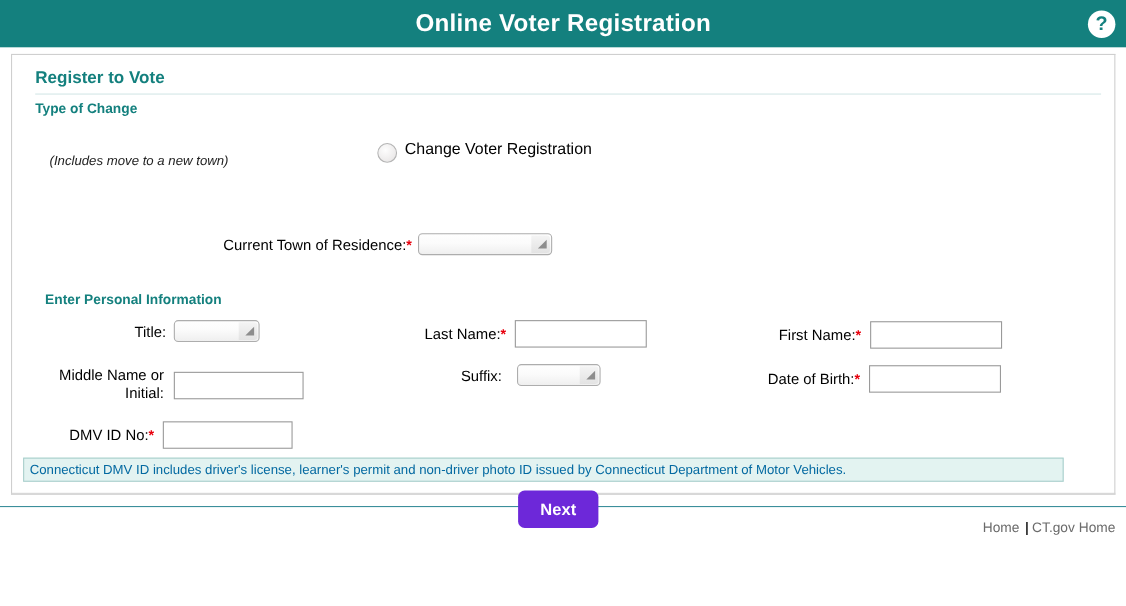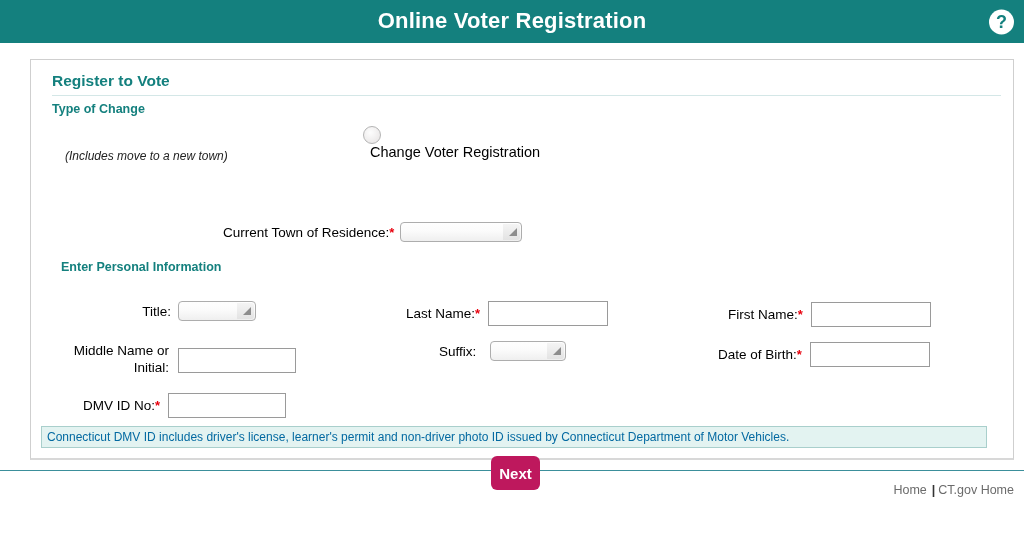--- a/index.html
+++ b/index.html
@@ -44,22 +44,21 @@
     font-size: 18px;
     font-weight: bold;
     line-height: 25px;
     text-align: center;
     cursor: pointer;
     user-select: none;
   }
 
   
   .panel-wrap {
-    padding: 16px 10px 0 10px;
-    margin-left: 20px;
+    padding: 6px 10px 0 10px;
   }
   .panel {
     border: 1px solid #cfcfcf;
     border-bottom: 2px solid #d8d8d8;
     background: #ffffff;
     padding: 10px 12px 14px 12px;
     height: 401px;
     position: relative;
   }
 
@@ -84,21 +83,21 @@
     position: relative;
     height: 40px;
   }
   .radio-opt {
     position: absolute;
     display: flex;
     align-items: flex-start;
     cursor: pointer;
   }
   .radio-opt.first { left: 13px; top: 3px; }
-  .radio-opt.second { left: 311px; top: 0; flex-direction: column; }
+  .radio-opt.second { left: 311px; top: 14px; }
   .radio-circle {
     width: 18px;
     height: 18px;
     border-radius: 50%;
     border: 1px solid #b4b4b4;
     background: radial-gradient(circle at 40% 35%, #fdfdfd 0%, #eceaea 70%, #e2e0e0 100%);
     flex: 0 0 auto;
     margin-top: 2px;
   }
   .radio-label {
@@ -185,23 +184,23 @@
     align-items: center;
     padding-left: 5px;
     white-space: nowrap;
   }
 
   
   .next-btn {
     position: absolute;
     left: 460px;
     top: 396px;
-    width: 49px;
+    width: 73px;
     height: 34px;
-    background: #be185d;
+    background: #6d28d9;
     border: none;
     border-radius: 6px;
     color: #ffffff;
     font-size: 15px;
     font-weight: bold;
     font-family: "Liberation Sans", sans-serif;
     cursor: pointer;
   }
 
   
@@ -253,21 +252,21 @@
     </div>
 
     <div class="field-line" style="left:192px; top:162px;">
       <span class="f-label">Current Town of Residence:</span>
         <span class="req">*</span>
       <div class="sel" style="width:122px; margin-left:6px;">
         <span class="arrow"></span>
       </div>
     </div>
 
-    <div class="sub-title" style="position:absolute; left:21px; top:194px;text-align:right;">Enter Personal Information</div>
+    <div class="sub-title" style="position:absolute; left:21px; top:209px;text-align:right;">Enter Personal Information</div>
 
     <div class="field-line" style="left:100px; top:241px;">
       <span class="f-label" style="width:40px;">Title:</span>
       <div class="sel" style="width:78px; margin-left:7px;">
         <span class="arrow"></span>
       </div>
     </div>
 
     <div class="field-line" style="left:375px; top:241px;">
       <span class="f-label">Last Name:</span>

